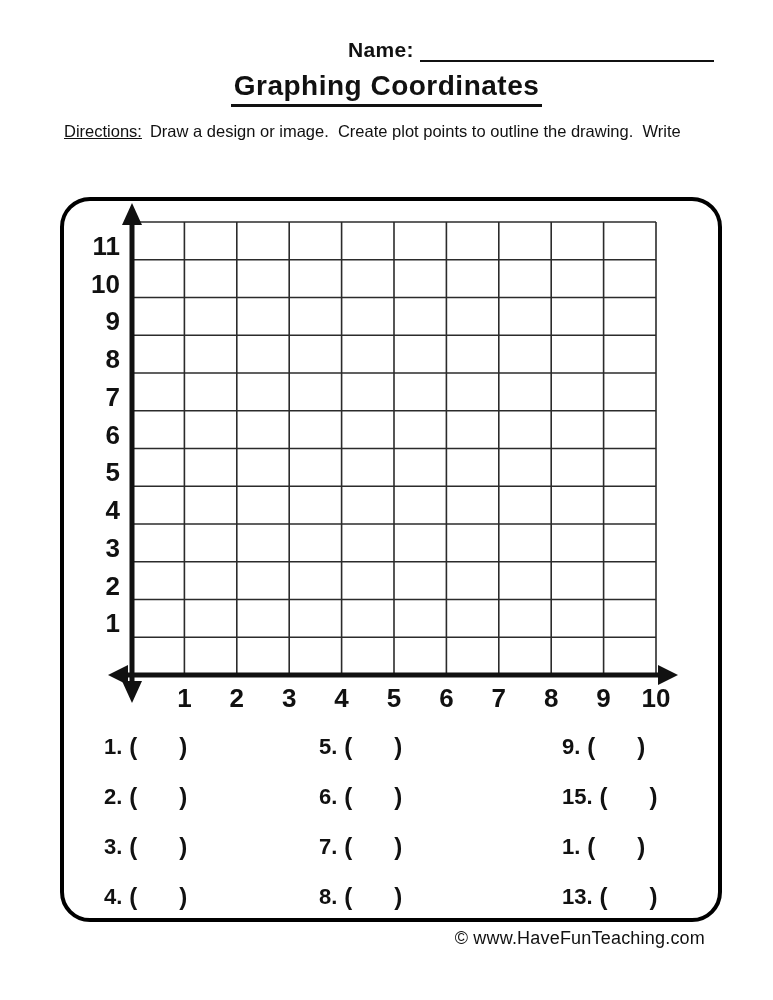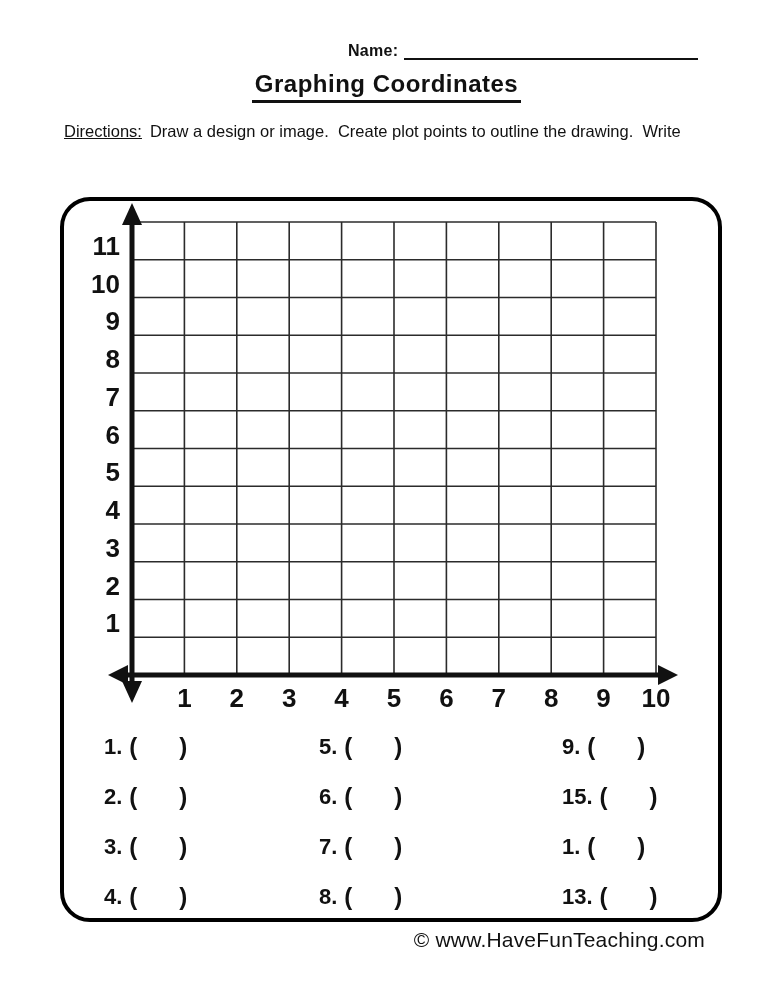--- a/index.html
+++ b/index.html
@@ -4,27 +4,27 @@
 <style>
   html,body { margin:0; padding:0; }
   body { font-family: "Liberation Sans", sans-serif; background:#ffffff; }
   .page {
     position:relative; width:773px; height:1000px; background:#ffffff;
     overflow:hidden; color:#111;
   }
 
   
   .name-block { position:absolute; left:348px; top:38px; display:flex; align-items:flex-end; }
-  .name-label { font-size:16px; font-weight:bold; letter-spacing:0.3px; }
+  .name-label { font-size:21px; font-weight:bold; letter-spacing:0.3px; }
   .name-line  { width:294px; height:20px; border-bottom:2.5px solid #111; margin-left:6px; }
 
   
   .title-wrap { position:absolute; left:0; right:0; top:70px; text-align:center; }
   .title {
-    display:inline-block; font-size:24px; font-weight:bold; letter-spacing:0.5px;
+    display:inline-block; font-size:28px; font-weight:bold; letter-spacing:0.5px;
     border-bottom:3px solid #111; padding:0 3px 2px 3px;
   }
 
   
   .directions {
     position:absolute; left:64px; top:118px; width:660px;
     font-size:16.5px; line-height:26px; color:#111;
   }
   .dir-label { font-weight:normal; text-decoration:underline; margin-right:8px; }
 
@@ -44,21 +44,21 @@
     height:50px; display:flex; align-items:center;
     font-size:22px; font-weight:bold; color:#111; white-space:nowrap;
   }
   .ans-num { margin-right:7px; }
   .paren { font-size:24px; }
   .ans-blank { display:inline-block; width:42px; height:1px; }
 
   
   .footer {
     position:absolute; right:68px; top:928px;
-    font-size:21px; color:#111; letter-spacing:0.2px;
+    font-size:18px; color:#111; letter-spacing:0.2px;
   }
 </style>
 </head>
 <body>
 
 <div class="page">
 
   <div class="name-block">
     <span class="name-label">Name:</span>
     <span class="name-line"></span>

